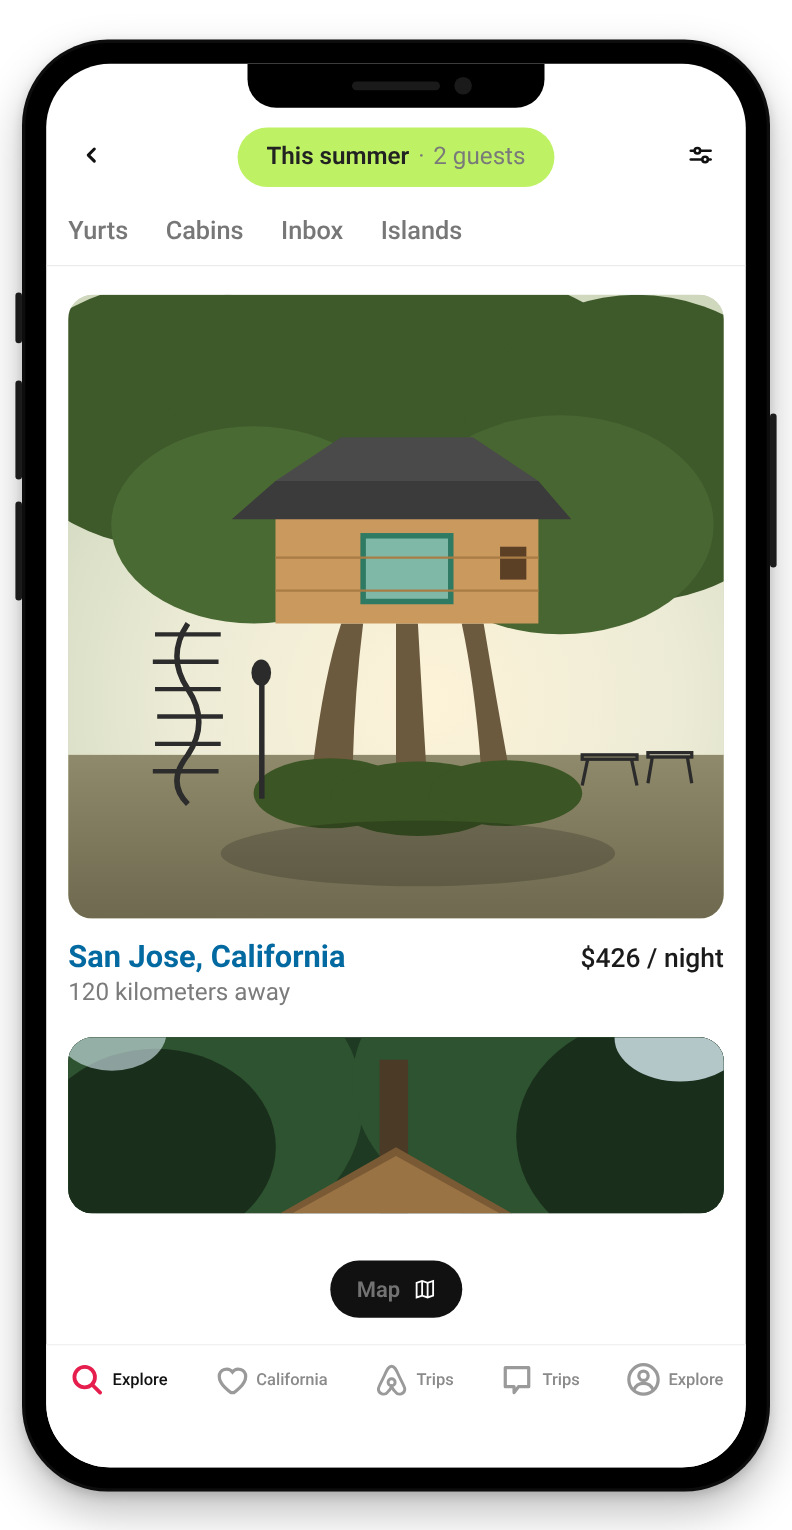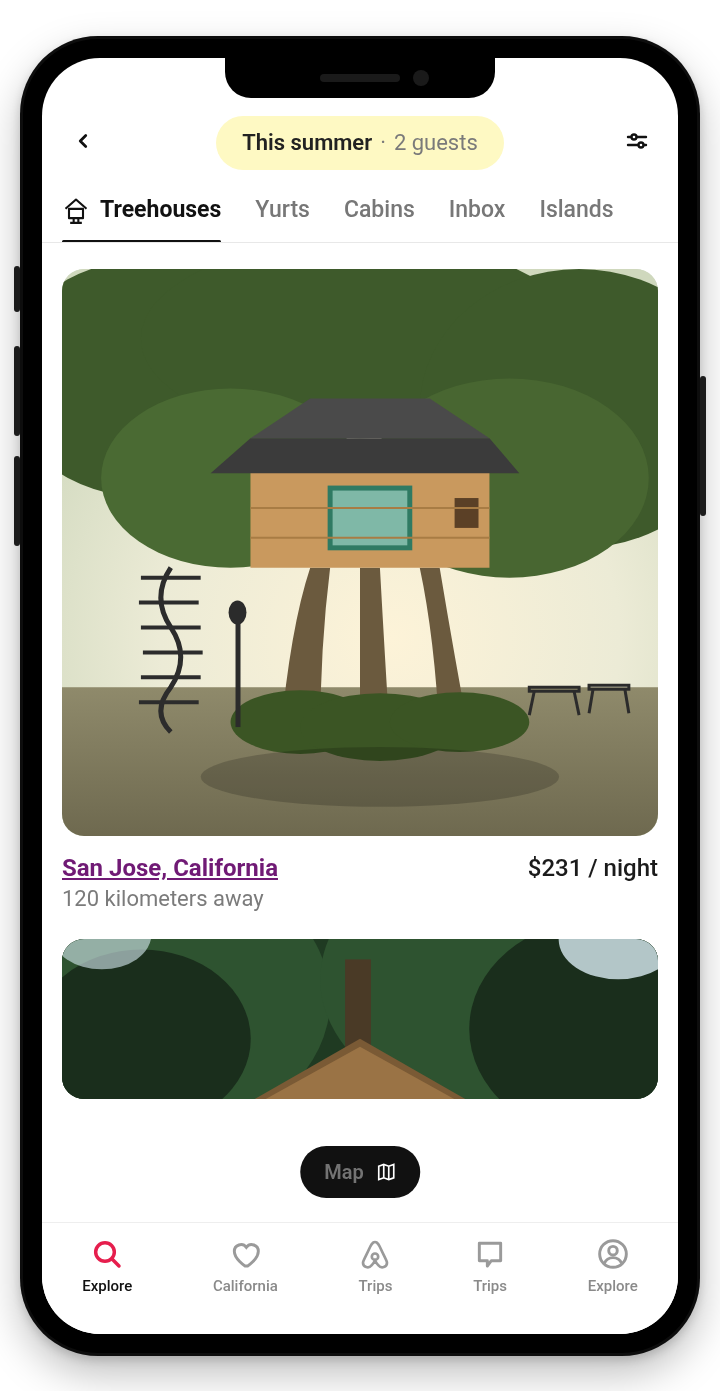--- a/index.html
+++ b/index.html
@@ -17,53 +17,53 @@
   .notch { position:absolute; top:0; left:50%; transform:translateX(-50%); width:270px; height:40px; background:#000; border-bottom-left-radius:26px; border-bottom-right-radius:26px; z-index:50;}
   .notch::before { content:""; position:absolute; left:95px; top:16px; width:80px; height:8px; background:#1a1a1a; border-radius:5px;}
   .notch::after { content:""; position:absolute; left:188px; top:12px; width:16px; height:16px; background:#1a1a1a; border-radius:50%;}
 
   .app { position:absolute; inset:0; display:flex; flex-direction:column; }
   .app-inner { flex:1; overflow:hidden; display:flex; flex-direction:column; }
 
   
   .topbar { padding: 58px 20px 12px 20px; display:flex; align-items:center; gap:10px; }
   .back { width:42px; height:42px; display:flex; align-items:center; justify-content:center; }
-  .pill { flex:0 0 auto; margin:0 auto; background:#fef9c3; border-radius:30px; height:54px; padding:0 26px; display:flex; align-items:center; gap:8px; }
+  .pill { flex:0 0 auto; margin:0 auto; background:#bef264; border-radius:30px; height:54px; padding:0 26px; display:flex; align-items:center; gap:8px; }
   .pill .p1 { color:#222; font-weight:600; font-size:22px;}
   .pill .dot { color:#7a7a7a; font-size:22px;}
   .pill .p2 { color:#7a7a7a; font-weight:400; font-size:22px;}
   .filters { width:42px; height:42px; display:flex; align-items:center; justify-content:center; }
 
   
   .tabs { display:flex; gap:34px; padding: 14px 20px 0 20px; border-bottom:1px solid #e8e8e8; overflow:hidden; white-space:nowrap;}
   .tab { display:flex; align-items:center; gap:10px; padding-bottom:18px; color:#777; font-size:23px; font-weight:500; position:relative;}
   .tab.active { color:#111; font-weight:700;}
   .tab.active::after { content:""; position:absolute; left:0; right:0; bottom:-1px; height:3px; background:#111; border-radius:2px;}
   .tab .ticon { width:28px; height:28px; display:inline-flex;}
 
   
   .content { flex:1; overflow:hidden; padding: 26px 20px 0 20px; position:relative;}
   .card { margin-bottom:28px; }
   .thumb { width:100%; aspect-ratio: 1.05/1; border-radius:22px; overflow:hidden; background:#cfd8c7; position:relative;}
   
   .thumb svg{ width:100%; height:100%; display:block;}
   .meta { display:flex; justify-content:space-between; align-items:baseline; margin-top:18px;}
-  .loc { font-size:24px; font-weight:700; color:#701a75;text-decoration:underline;}
+  .loc { font-size:28px; font-weight:700; color:#0369a1;}
   .price { font-size:24px; font-weight:500; color:#1b1b1b;}
   .sub { font-size:22px; color:#7b7b7b; margin-top:4px;}
 
   .thumb2 { margin-top:24px; width:100%; height:160px; border-radius:22px; overflow:hidden; background:#243823;}
 
   
   .mapbtn { position:absolute; left:50%; transform:translateX(-50%); bottom:24px; background:#111; color:#737373; border-radius:28px; height:52px; padding:0 24px; display:flex; align-items:center; gap:12px; font-size:20px; font-weight:600;}
   .mapbtn .micon{ display:inline-flex;}
 
   
   .nav { height:112px; border-top:1px solid #eee; display:flex; align-items:flex-start; justify-content:space-around; padding-top:14px; background:#fff;}
-  .navitem { display:flex; flex-direction:column; align-items:center; gap:6px; color:#8a8a8a; font-size:15px; font-weight:500;}
+  .navitem { display:flex; flex-direction:row; align-items:center; gap:6px; color:#8a8a8a; font-size:15px; font-weight:500;}
   .navitem.active { color:#111;}
   .navitem.active .nicon svg { stroke:#e61e4d;}
   .nicon { width:34px; height:34px; display:flex; align-items:center; justify-content:center;}
   .nicon svg { stroke:#9a9a9a; }
 </style>
 </head>
 <body>
 
 <div class="stage">
  <div class="phone">
@@ -95,32 +95,20 @@
                     <line x1="3" y1="8" x2="21" y2="8"></line>
                     <circle cx="9" cy="8" r="2.5" fill="#fff"></circle>
                     <line x1="3" y1="16" x2="21" y2="16"></line>
                     <circle cx="16" cy="16" r="2.5" fill="#fff"></circle>
                   </svg>
     </span>
   </div>
 </div>
 
 <div class="tabs">
-  <div class="tab active">
-    <span class="ticon">
-      <svg viewBox="0 0 24 24" width="28" height="28" fill="none" stroke="#111" stroke-width="1.8" stroke-linejoin="round">
-                    <path d="M3 11 L12 3 L21 11"></path>
-                    <rect x="6" y="11" width="12" height="8"></rect>
-                    <line x1="10" y1="19" x2="10" y2="23"></line>
-                    <line x1="14" y1="19" x2="14" y2="23"></line>
-                    <line x1="7" y1="23" x2="17" y2="23"></line>
-                  </svg>
-    </span>
-    <span>Treehouses</span>
-  </div>
   <div class="tab">
     <span>Yurts</span>
   </div>
   <div class="tab">
     <span>Cabins</span>
   </div>
   <div class="tab">
     <span>Inbox</span>
   </div>
   <div class="tab">
@@ -203,21 +191,21 @@
           <rect x="530" y="418" width="40" height="4"></rect>
           <line x1="534" y1="422" x2="530" y2="446"></line>
           <line x1="566" y1="422" x2="570" y2="446"></line>
         </g>
 
         <ellipse cx="320" cy="510" rx="180" ry="30" fill="rgba(0,0,0,.18)"></ellipse>
       </svg>
     </div>
     <div class="meta">
       <div class="loc">San Jose, California</div>
-      <div class="price">$231 / night</div>
+      <div class="price">$426 / night</div>
     </div>
     <div class="sub">120 kilometers away</div>
   </div>
 
   <div class="thumb2">
     <svg viewBox="0 0 600 200" preserveAspectRatio="xMidYMid slice" width="100%" height="100%">
       <rect width="600" height="200" fill="#1f3a22"></rect>
       <g fill="#2e5330">
         <ellipse cx="120" cy="80" rx="150" ry="130"></ellipse>
         <ellipse cx="460" cy="60" rx="200" ry="140"></ellipse>

